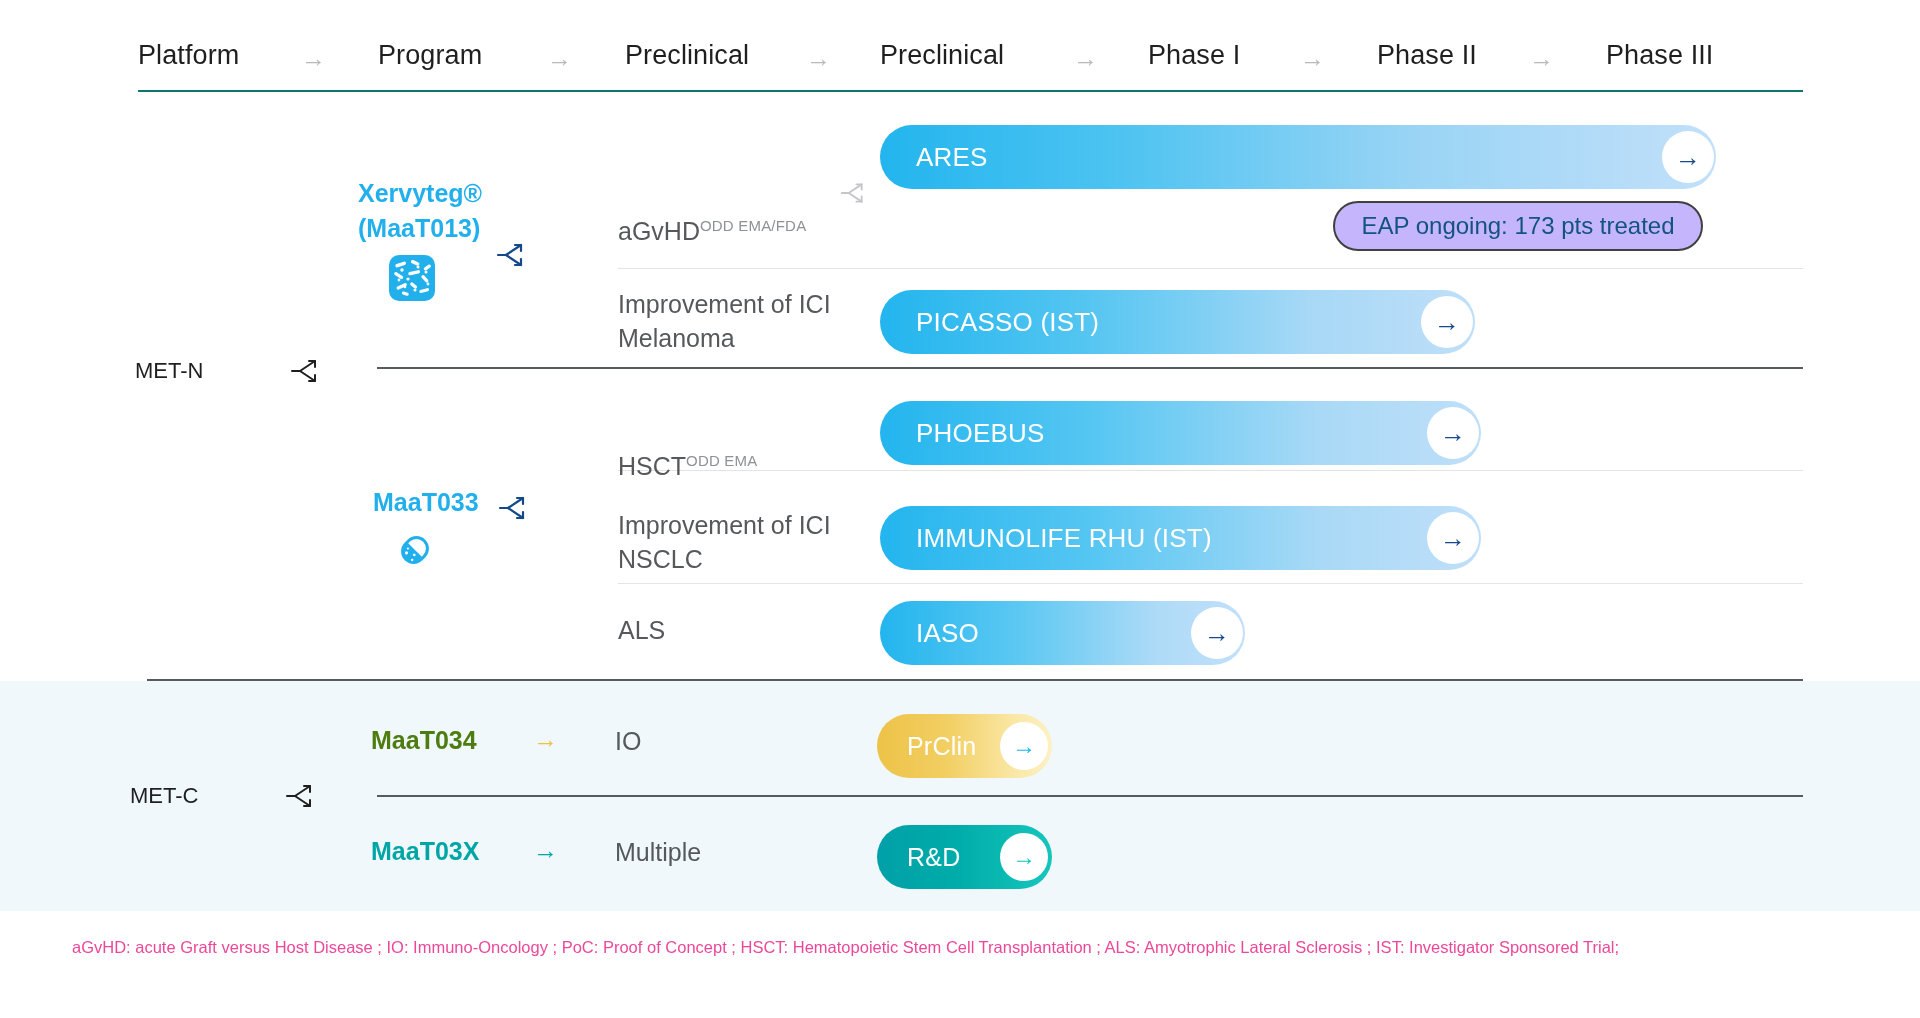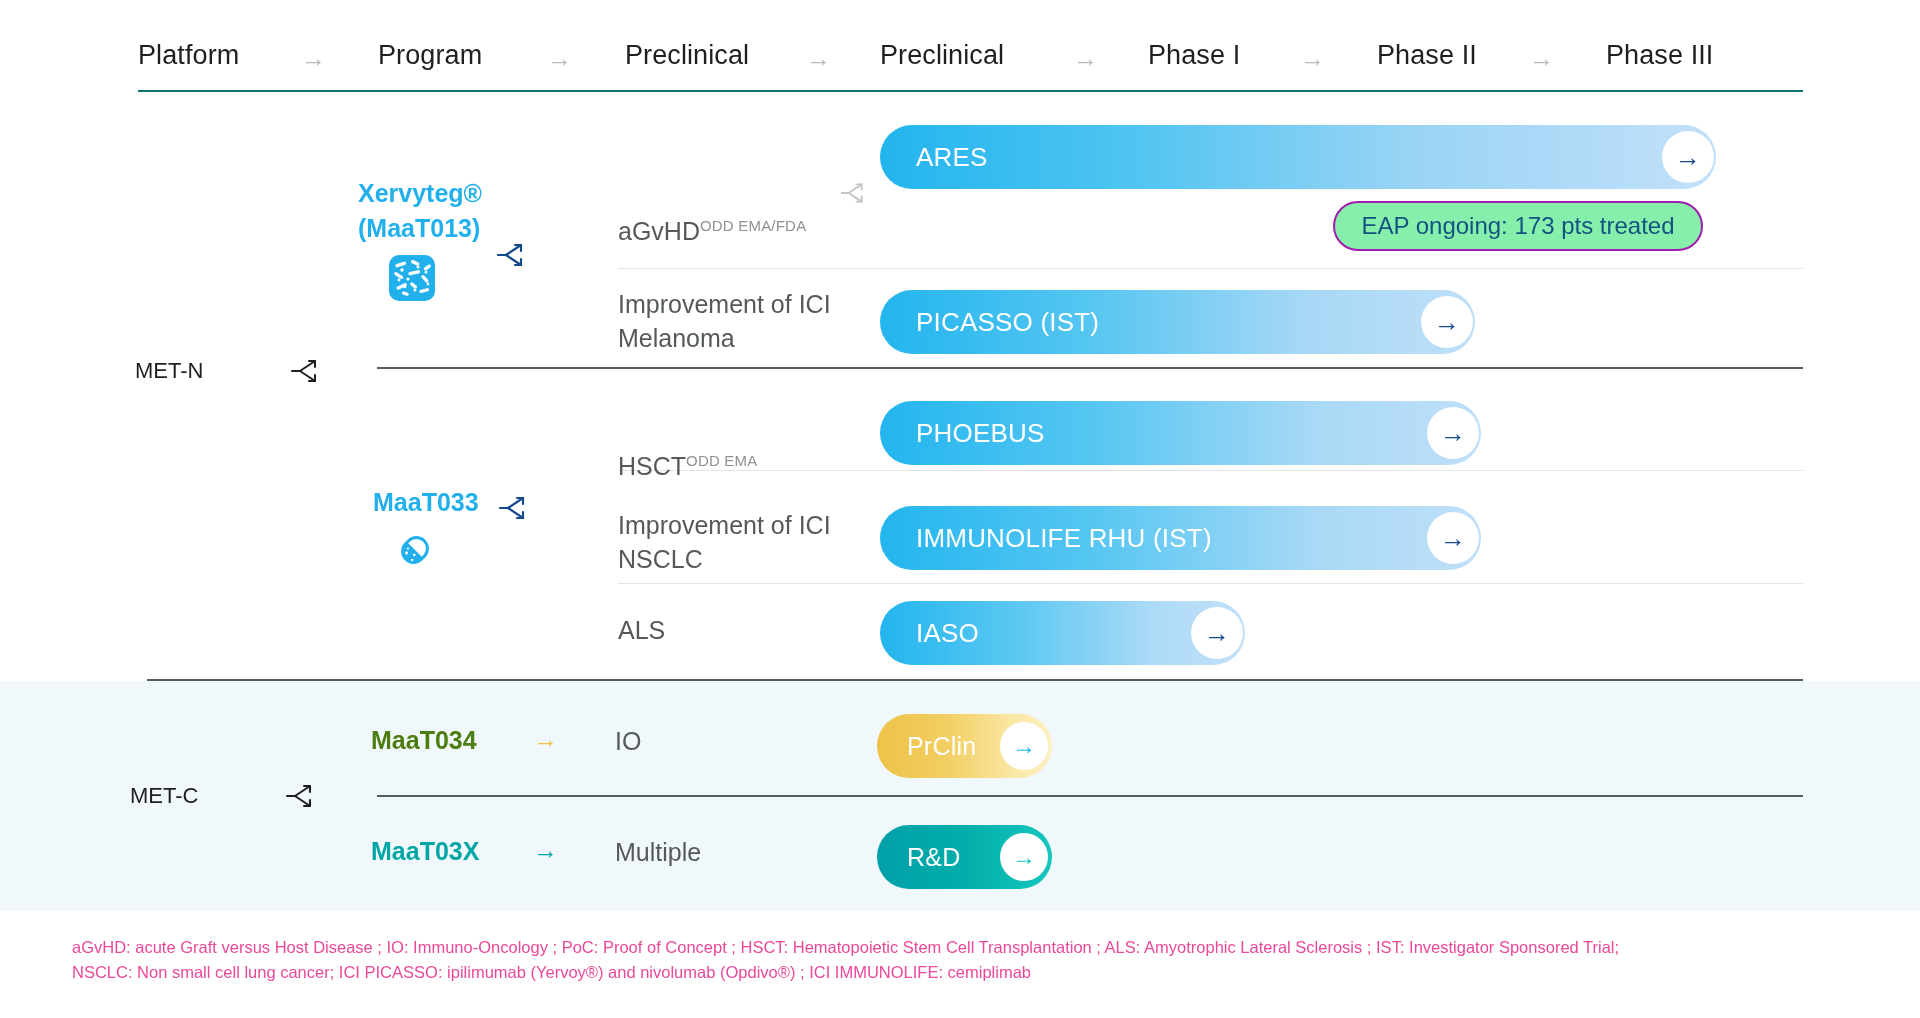--- a/index.html
+++ b/index.html
@@ -77,21 +77,21 @@
   }
   .bar-knob {
     position: absolute; background: #ffffff; border-radius: 50%;
     display: flex; align-items: center; justify-content: center;
   }
   .knob-arrow { line-height: 1; font-size: 26px; }
 
   
   .eap {
     position: absolute; display: flex; align-items: center; justify-content: center;
-    background: #86efac; border: 2px solid #a21caf; border-radius: 28px;
+    background: #c4b5fd; border: 2px solid #404040; border-radius: 28px;
     color: #13537f; font-size: 24px; white-space: nowrap;
   }
 
   
   .footnotes {
     position: absolute; left: 72px; top: 935px; width: 1800px;
     font-size: 16.5px; color: #ec4899; line-height: 25px;
   }
 </style>
 </head>
@@ -299,16 +299,15 @@
   <div class="bar" style="left:877px; top:825px; width:175px;
        background:linear-gradient(90deg,#00a0a8 0%,#00aca9 45%,#16c6bd 100%);">
     <span class="bar-label" style="left:30px; font-size:25px;">R&amp;D</span>
     <span class="bar-knob" style="right:4px; width:48px; height:48px;">
       <span class="knob-arrow" style="color:#16c3bd; font-size:24px;">→</span>
     </span>
   </div>
 
   <div class="footnotes">
     <div>aGvHD: acute Graft versus Host Disease ; IO: Immuno-Oncology ; PoC: Proof of Concept ; HSCT: Hematopoietic Stem Cell Transplantation ; ALS: Amyotrophic Lateral Sclerosis ; IST: Investigator Sponsored Trial;</div>
-    <div>NSCLC: Non small cell lung cancer; ICI PICASSO: ipilimumab (Yervoy®) and nivolumab (Opdivo®) ; ICI IMMUNOLIFE: cemiplimab</div>
   </div>
 
 </div>
 
 </body></html>

